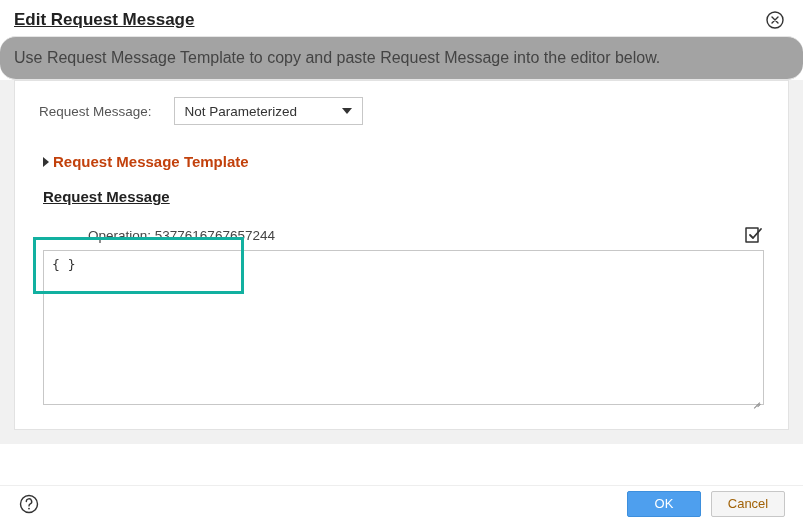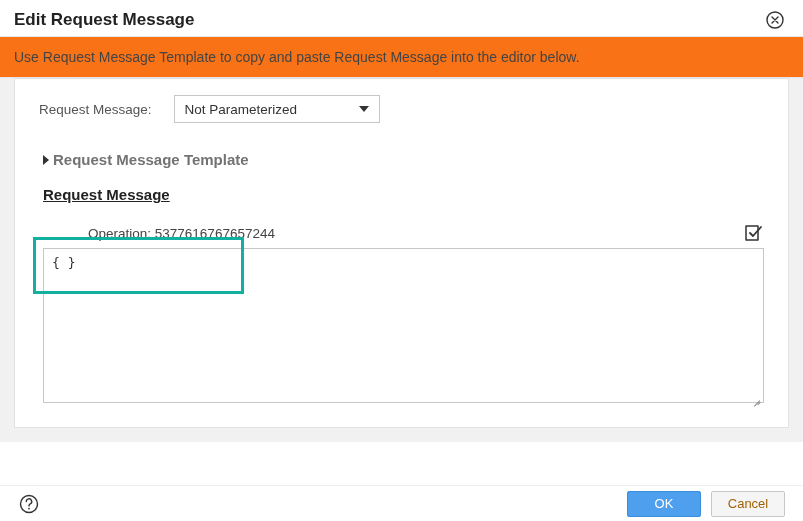--- a/index.html
+++ b/index.html
@@ -22,37 +22,39 @@
     display: flex;
     align-items: center;
     justify-content: space-between;
     padding: 10px 18px 6px 14px;
   }
   .header h1 {
     font-size: 17px;
     font-weight: 600;
     margin: 0;
     color: #222;
+    text-decoration: underline;
   }
   .close-btn {
     width: 20px;
     height: 20px;
     display: flex;
     align-items: center;
     justify-content: center;
     cursor: pointer;
   }
   .close-btn svg { display: block; }
   .instr-bar {
-    background: #f97316;
+    background: #a3a3a3;
     border-top: 1px solid #e5e5e5;
     border-bottom: 1px solid #e5e5e5;
     padding: 12px 14px;
-    font-size: 14px;
+    font-size: 16px;
     color: #444;
+    border-radius: 16px;
   }
   .content {
     background: #f1f1f1;
     padding: 0 14px 14px 14px;
   }
   .panel {
     background: #fff;
     border: 1px solid #e2e2e2;
     padding: 16px 20px 20px 20px;
   }
@@ -63,21 +65,21 @@
     margin-bottom: 28px;
     padding-left: 4px;
   }
   .row-sel label {
     font-size: 13.5px;
     color: #555;
   }
   .select-wrap {
     position: relative;
     border: 1px solid #c7c7c7;
-    width: 206px;
+    width: 189px;
     height: 28px;
     display: flex;
     align-items: center;
     padding: 0 10px;
     font-size: 13.5px;
     color: #333;
     cursor: pointer;
     background: #fff;
   }
   .select-wrap .caret {
@@ -89,21 +91,21 @@
     border-left: 5px solid transparent;
     border-right: 5px solid transparent;
     border-top: 6px solid #333;
   }
   .tmpl-header {
     display: flex;
     align-items: center;
     gap: 4px;
     font-size: 15px;
     font-weight: 600;
-    color: #737373;
+    color: #c2410c;
     margin-bottom: 18px;
     cursor: pointer;
     padding-left: 8px;
   }
   .tmpl-header .tri {
     width: 0; height: 0;
     border-top: 5px solid transparent;
     border-bottom: 5px solid transparent;
     border-left: 6px solid #333;
   }

